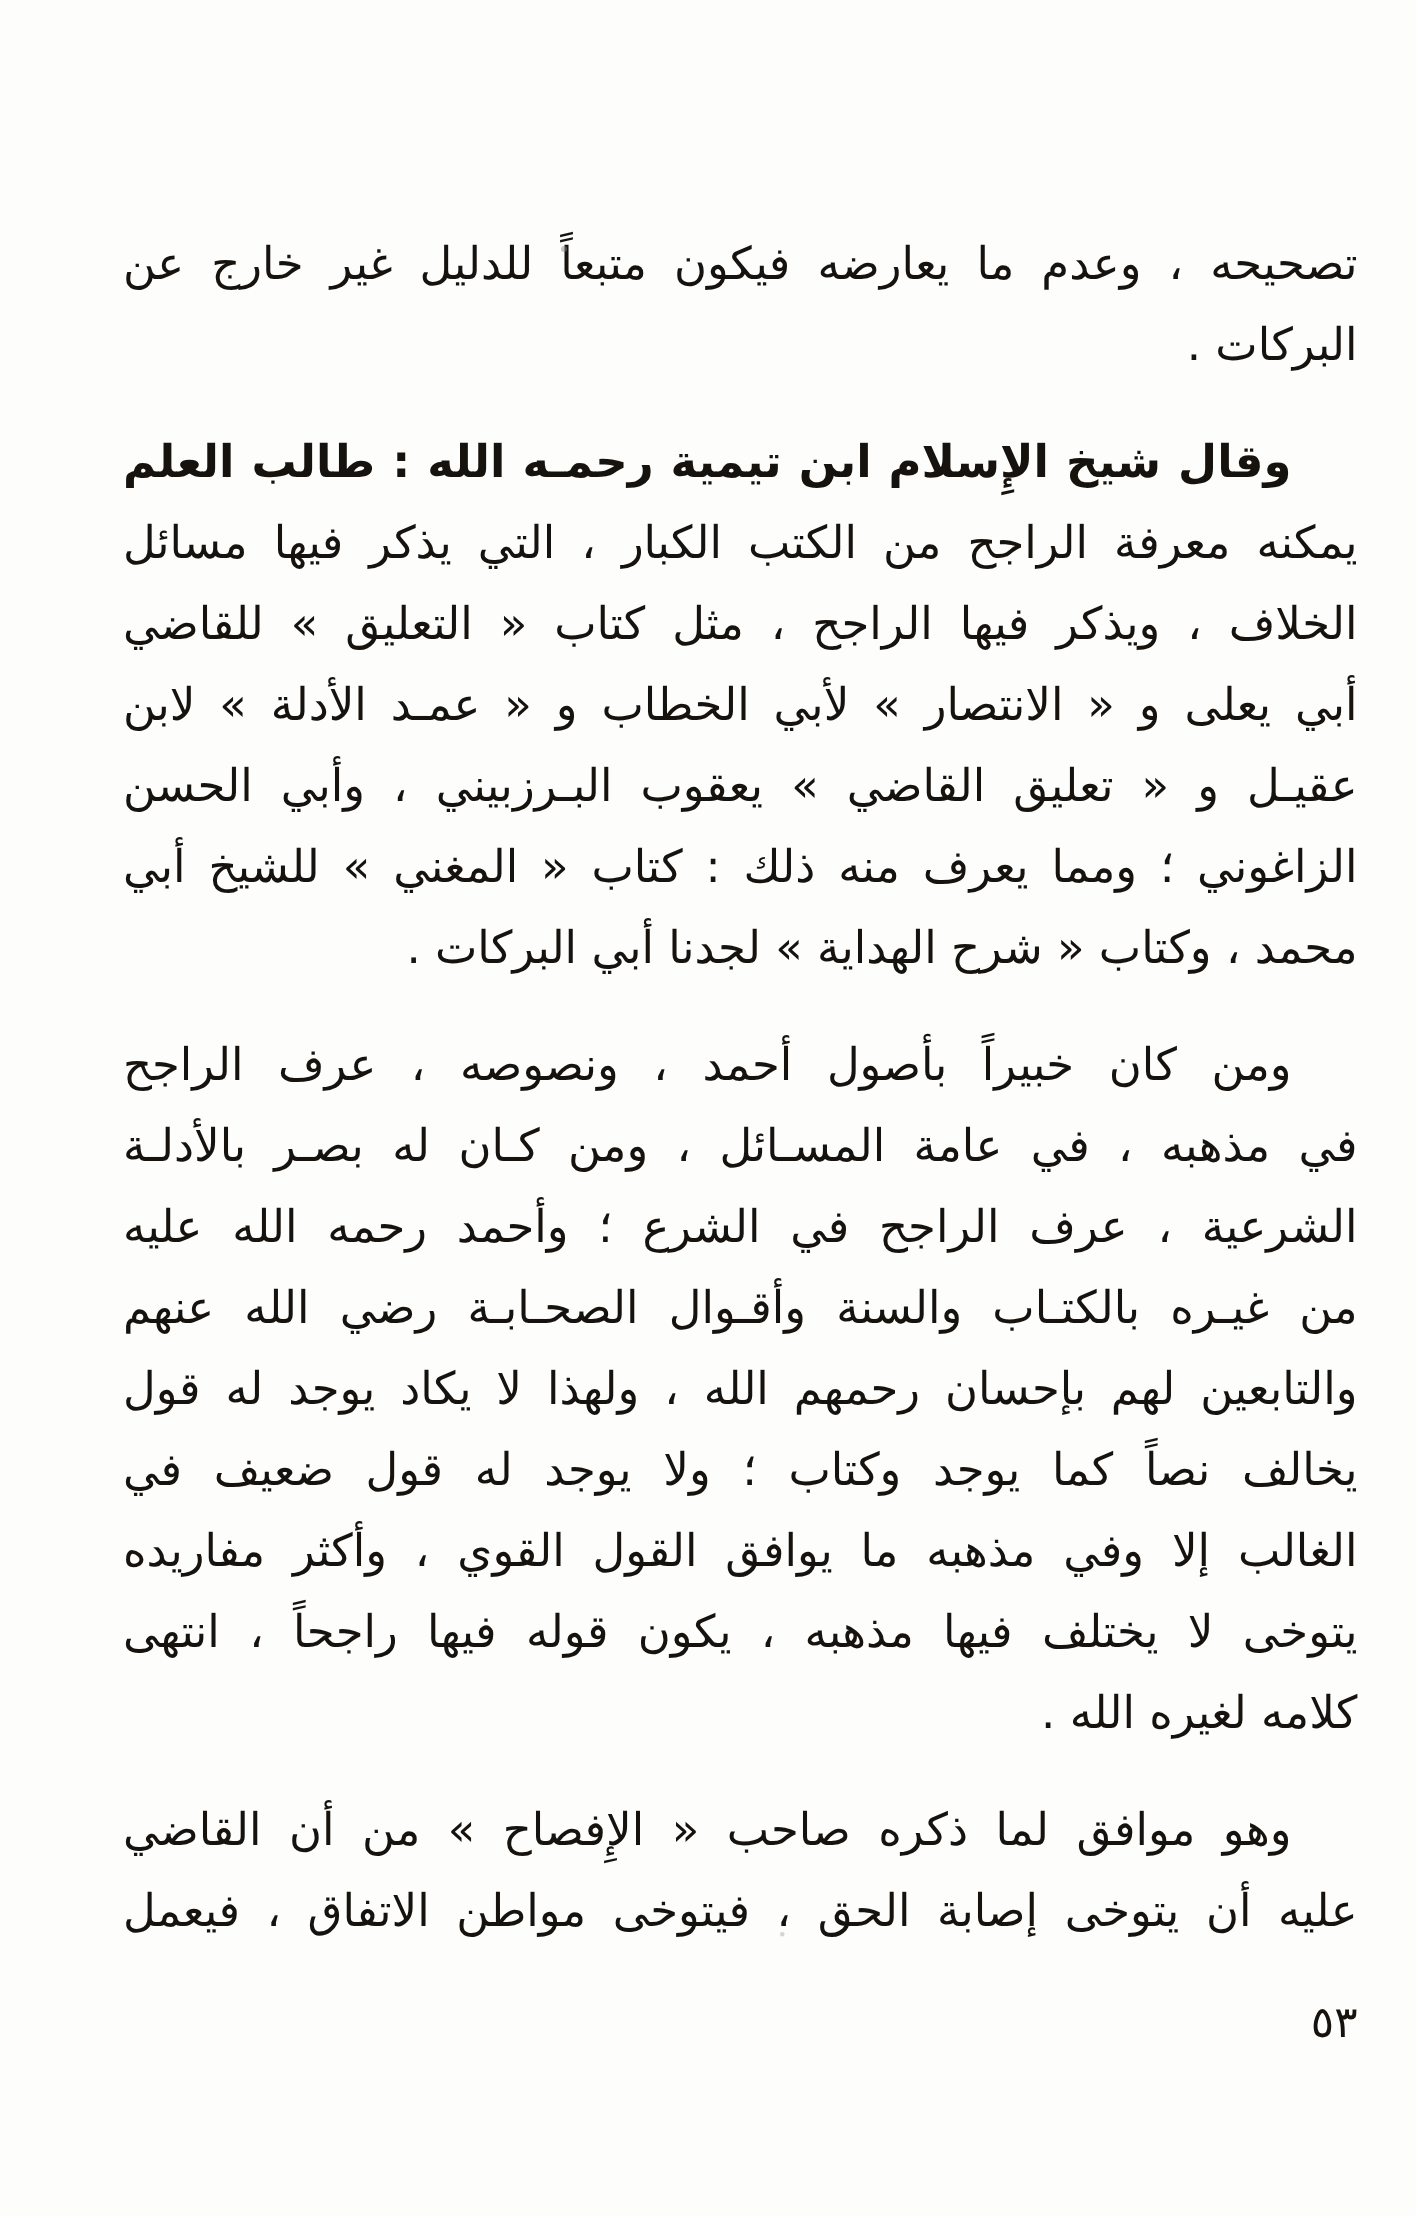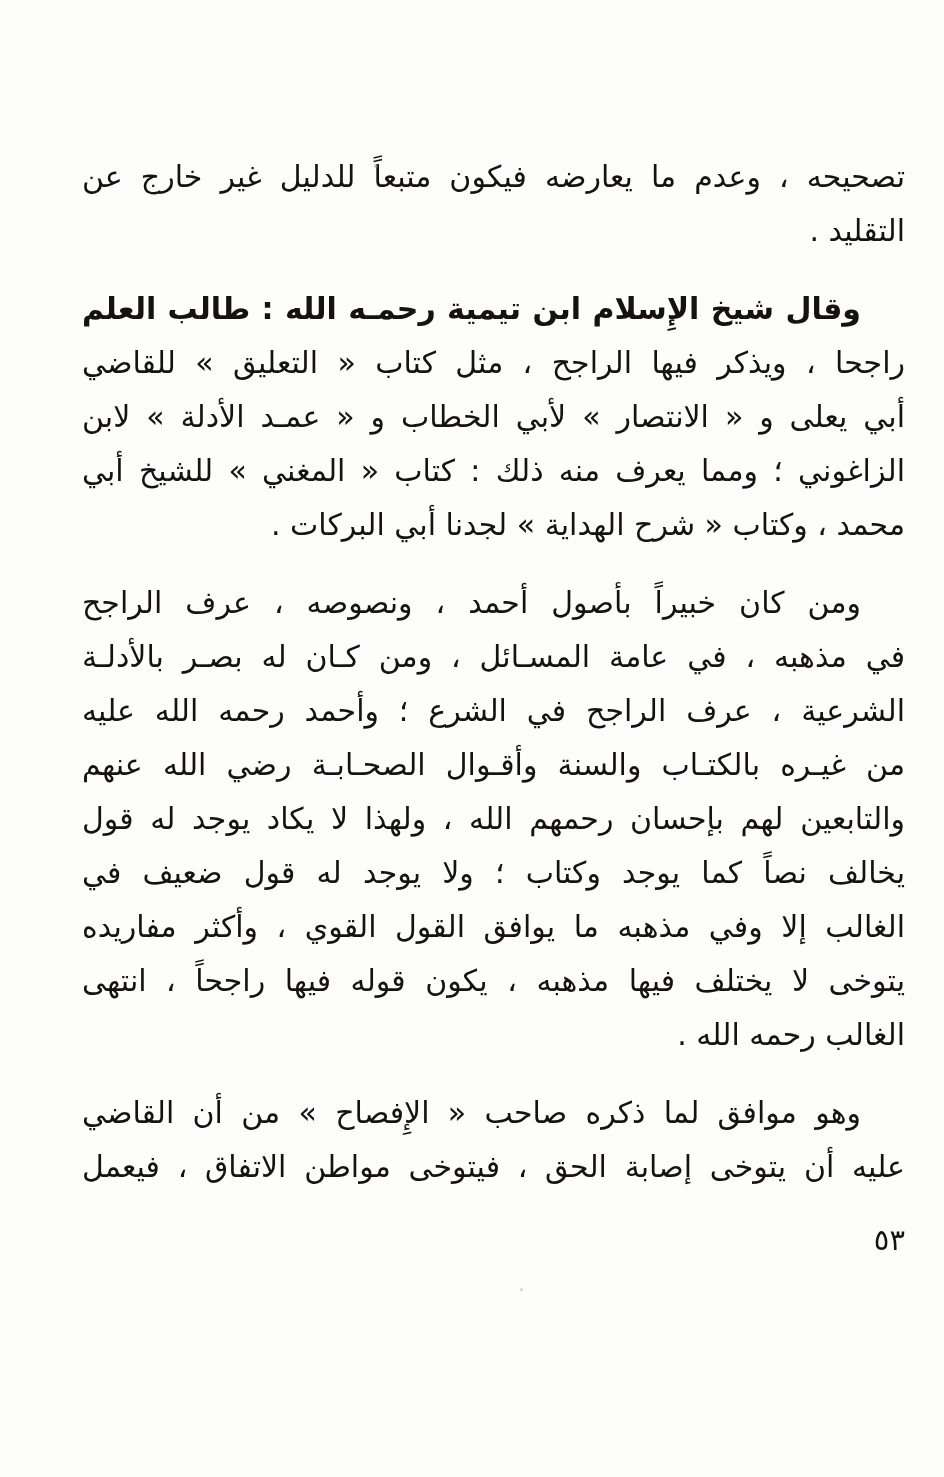--- a/index.html
+++ b/index.html
@@ -59,41 +59,43 @@
   .speck-1 { left: 374px; top: 164px; width: 4px; height: 4px; opacity: .5; }
   .speck-2 { left: 520px; top: 1288px; width: 3px; height: 3px; opacity: .35; }
 </style>
 </head>
 <body>
 
 <div class="scan-page">
 
   <div class="para">
     <div class="line">تصحيحه ، وعدم ما يعارضه فيكون متبعاً للدليل غير خارج عن</div>
-    <div class="line last-line">التقليد .</div>
+    <div class="line last-line">البركات .</div>
   </div>
 
   <div class="para">
     <div class="line first-line bold">وقال شيخ الإِسلام ابن تيمية رحمـه الله : طالب العلم</div>
-    <div class="line">راجحا ، ويذكر فيها الراجح ، مثل كتاب « التعليق » للقاضي</div>
+    <div class="line">يمكنه معرفة الراجح من الكتب الكبار ، التي يذكر فيها مسائل</div>
+    <div class="line">الخلاف ، ويذكر فيها الراجح ، مثل كتاب « التعليق » للقاضي</div>
     <div class="line">أبي يعلى و « الانتصار » لأبي الخطاب و « عمـد الأدلة » لابن</div>
+    <div class="line">عقيـل و « تعليق القاضي » يعقوب البـرزبيني ، وأبي الحسن</div>
     <div class="line">الزاغوني ؛ ومما يعرف منه ذلك : كتاب « المغني » للشيخ أبي</div>
     <div class="line last-line">محمد ، وكتاب « شرح الهداية » لجدنا أبي البركات .</div>
   </div>
 
   <div class="para">
     <div class="line first-line">ومن كان خبيراً بأصول أحمد ، ونصوصه ، عرف الراجح</div>
     <div class="line">في مذهبه ، في عامة المسـائل ، ومن كـان له بصـر بالأدلـة</div>
     <div class="line">الشرعية ، عرف الراجح في الشرع ؛ وأحمد رحمه الله عليه</div>
     <div class="line">من غيـره بالكتـاب والسنة وأقـوال الصحـابـة رضي الله عنهم</div>
     <div class="line">والتابعين لهم بإحسان رحمهم الله ، ولهذا لا يكاد يوجد له قول</div>
     <div class="line">يخالف نصاً كما يوجد وكتاب ؛ ولا يوجد له قول ضعيف في</div>
     <div class="line">الغالب إلا وفي مذهبه ما يوافق القول القوي ، وأكثر مفاريده</div>
     <div class="line">يتوخى لا يختلف فيها مذهبه ، يكون قوله فيها راجحاً ، انتهى</div>
-    <div class="line last-line">الغالب رحمه الله .</div>
+    <div class="line last-line">كلامه لغيره الله .</div>
   </div>
 
   <div class="para">
     <div class="line first-line">وهو موافق لما ذكره صاحب « الإِفصاح » من أن القاضي</div>
     <div class="line">عليه أن يتوخى إصابة الحق ، فيتوخى مواطن الاتفاق ، فيعمل</div>
   </div>
 
   <div class="page-number">٥٣</div>
 
   <div class="speck speck-1"></div>

